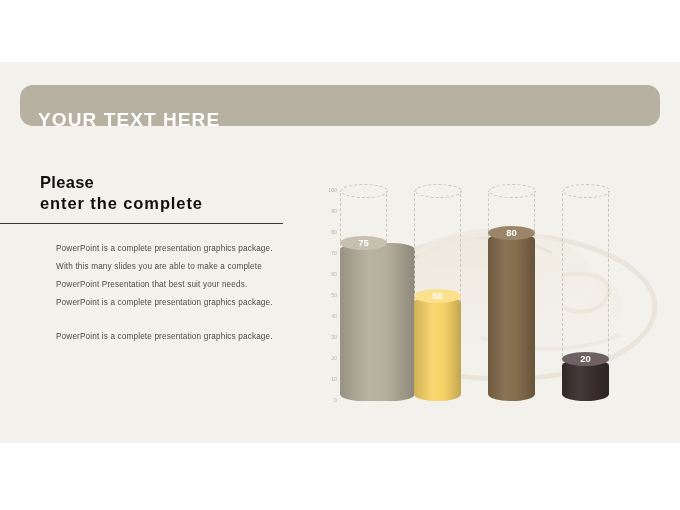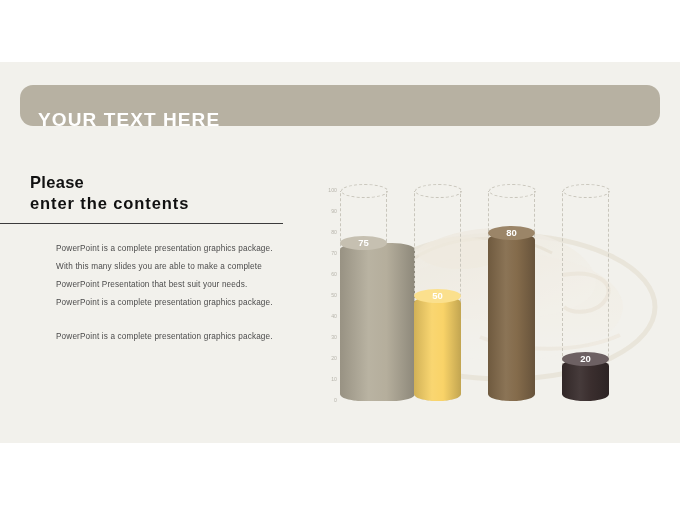--- a/index.html
+++ b/index.html
@@ -58,21 +58,21 @@
   }
 
   
   #left-panel {
     position: absolute;
     left: 0px;
     top: 110px;
     width: 290px;
   }
   #heading {
-    margin-left: 30px;
+    margin-left: 40px;
     color: #111111;
     font-size: 16.5px;
     font-weight: bold;
     line-height: 21px;
     letter-spacing: 0.3px;
   }
   #heading .line2 { letter-spacing: 0.9px; }
   #divider {
     margin-top: 9px;
     width: 283px;
@@ -197,21 +197,21 @@
     <path d="M150,180 C190,196 250,196 290,178" fill="none" stroke="#eae2d3" stroke-width="4" opacity="0.85"></path>
   </svg>
 
   <div id="title-bar">
     <div class="title-text">YOUR TEXT HERE</div>
   </div>
 
   <div id="left-panel">
     <div id="heading">
       <div>Please</div>
-      <div class="line2">enter the contents</div>
+      <div class="line2">enter the complete</div>
     </div>
     <div id="divider"></div>
     <div class="body-para">PowerPoint is a complete presentation graphics package. With this many slides you are able to make a complete PowerPoint Presentation that best suit your needs. PowerPoint is a complete presentation graphics package.</div>
     <div class="body-para second">PowerPoint is a complete presentation graphics package.</div>
   </div>
 
   <div id="chart">
     <div id="y-axis">
         <div class="y-tick" style="top: 231.4px; color: rgb(184, 181, 172);">0</div>
         <div class="y-tick" style="top: 210.4px; color: rgb(184, 181, 172);">10</div>

